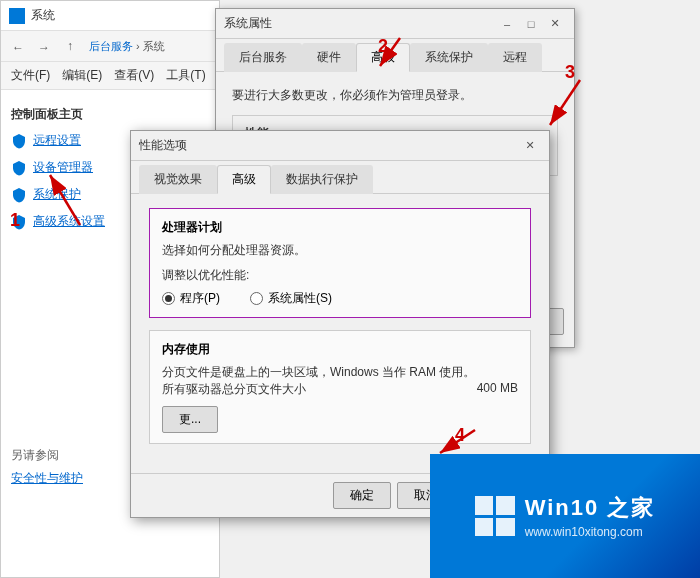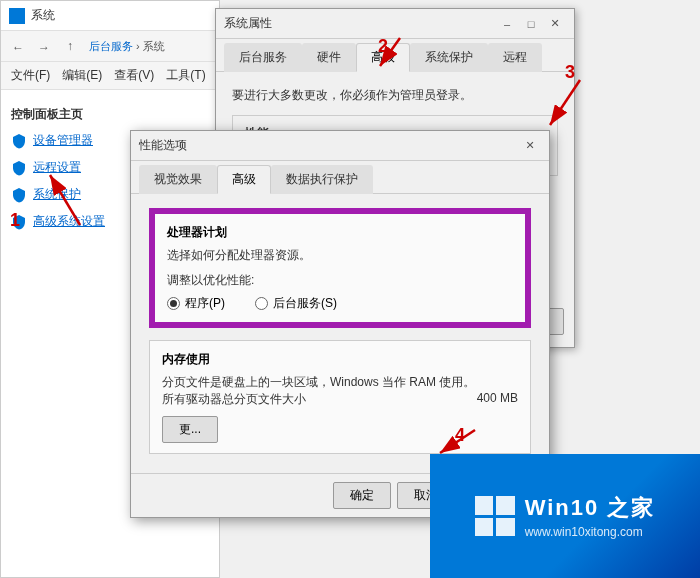--- a/index.html
+++ b/index.html
@@ -197,21 +197,21 @@
       padding-top: 4px;
       text-align: right;
     }
 
     .perf-content {
       padding: 14px 18px;
       font-size: 12px;
     }
 
     .proc-section {
-      border: 6px solid #a21caf;
+      border: 1px solid #a21caf;
       padding: 10px 12px;
       margin-bottom: 12px;
       background: #fafafa;
     }
     .proc-section-title {
       font-size: 12px;
       font-weight: bold;
       margin-bottom: 6px;
     }
     .proc-desc {
@@ -394,46 +394,50 @@
     <span class="menu-item">工具(T)</span>
   </div>
   <div class="sidebar-content">
     <div class="sidebar-section-title">控制面板主页</div>
     <div class="sidebar-nav-item">
       <span class="shield-icon">
         <svg viewBox="0 0 16 16">
             <path d="M8 1L2 4v4c0 3.5 2.5 6.5 6 7.5C14 14.5 14 8 14 8V4L8 1z" fill="#0078d7"></path>
           </svg>
       </span>
-      <span>设备管理器</span>
+      <span>远程设置</span>
     </div>
     <div class="sidebar-nav-item">
       <span class="shield-icon">
         <svg viewBox="0 0 16 16">
             <path d="M8 1L2 4v4c0 3.5 2.5 6.5 6 7.5C14 14.5 14 8 14 8V4L8 1z" fill="#0078d7"></path>
           </svg>
       </span>
-      <span>远程设置</span>
+      <span>设备管理器</span>
     </div>
     <div class="sidebar-nav-item">
       <span class="shield-icon">
         <svg viewBox="0 0 16 16">
             <path d="M8 1L2 4v4c0 3.5 2.5 6.5 6 7.5C14 14.5 14 8 14 8V4L8 1z" fill="#0078d7"></path>
           </svg>
       </span>
       <span>系统保护</span>
     </div>
     <div class="sidebar-nav-item">
       <span class="shield-icon">
         <svg viewBox="0 0 16 16">
             <path d="M8 1L2 4v4c0 3.5 2.5 6.5 6 7.5C14 14.5 14 8 14 8V4L8 1z" fill="#0078d7"></path>
           </svg>
       </span>
       <span>高级系统设置</span>
     </div>
+  </div>
+  <div class="sidebar-also">
+    <div class="sidebar-also-title">另请参阅</div>
+    <span class="sidebar-also-link">安全性与维护</span>
   </div>
 </div>
 
 <div class="sysprop-window">
   <div class="window-titlebar">
     <span class="window-titlebar-title">系统属性</span>
     <div class="window-controls">
       <button class="win-btn">–</button>
       <button class="win-btn">□</button>
       <button class="win-btn close">✕</button>
@@ -483,21 +487,21 @@
       <div class="proc-section-title">处理器计划</div>
       <div class="proc-desc">选择如何分配处理器资源。</div>
       <div class="proc-adjust">调整以优化性能:</div>
       <div class="radio-group">
         <label class="radio-item">
           <div class="radio-circle selected"></div>
           <span>程序(P)</span>
         </label>
         <label class="radio-item">
           <div class="radio-circle"></div>
-          <span>后台服务(S)</span>
+          <span>系统属性(S)</span>
         </label>
       </div>
     </div>
 
     <div class="virt-section">
       <div class="virt-section-title">内存使用</div>
       <div class="virt-desc">分页文件是硬盘上的一块区域，Windows 当作 RAM 使用。</div>
       <div class="virt-total">
         <span class="virt-label">所有驱动器总分页文件大小</span>
         <span class="virt-value">400 MB</span>

